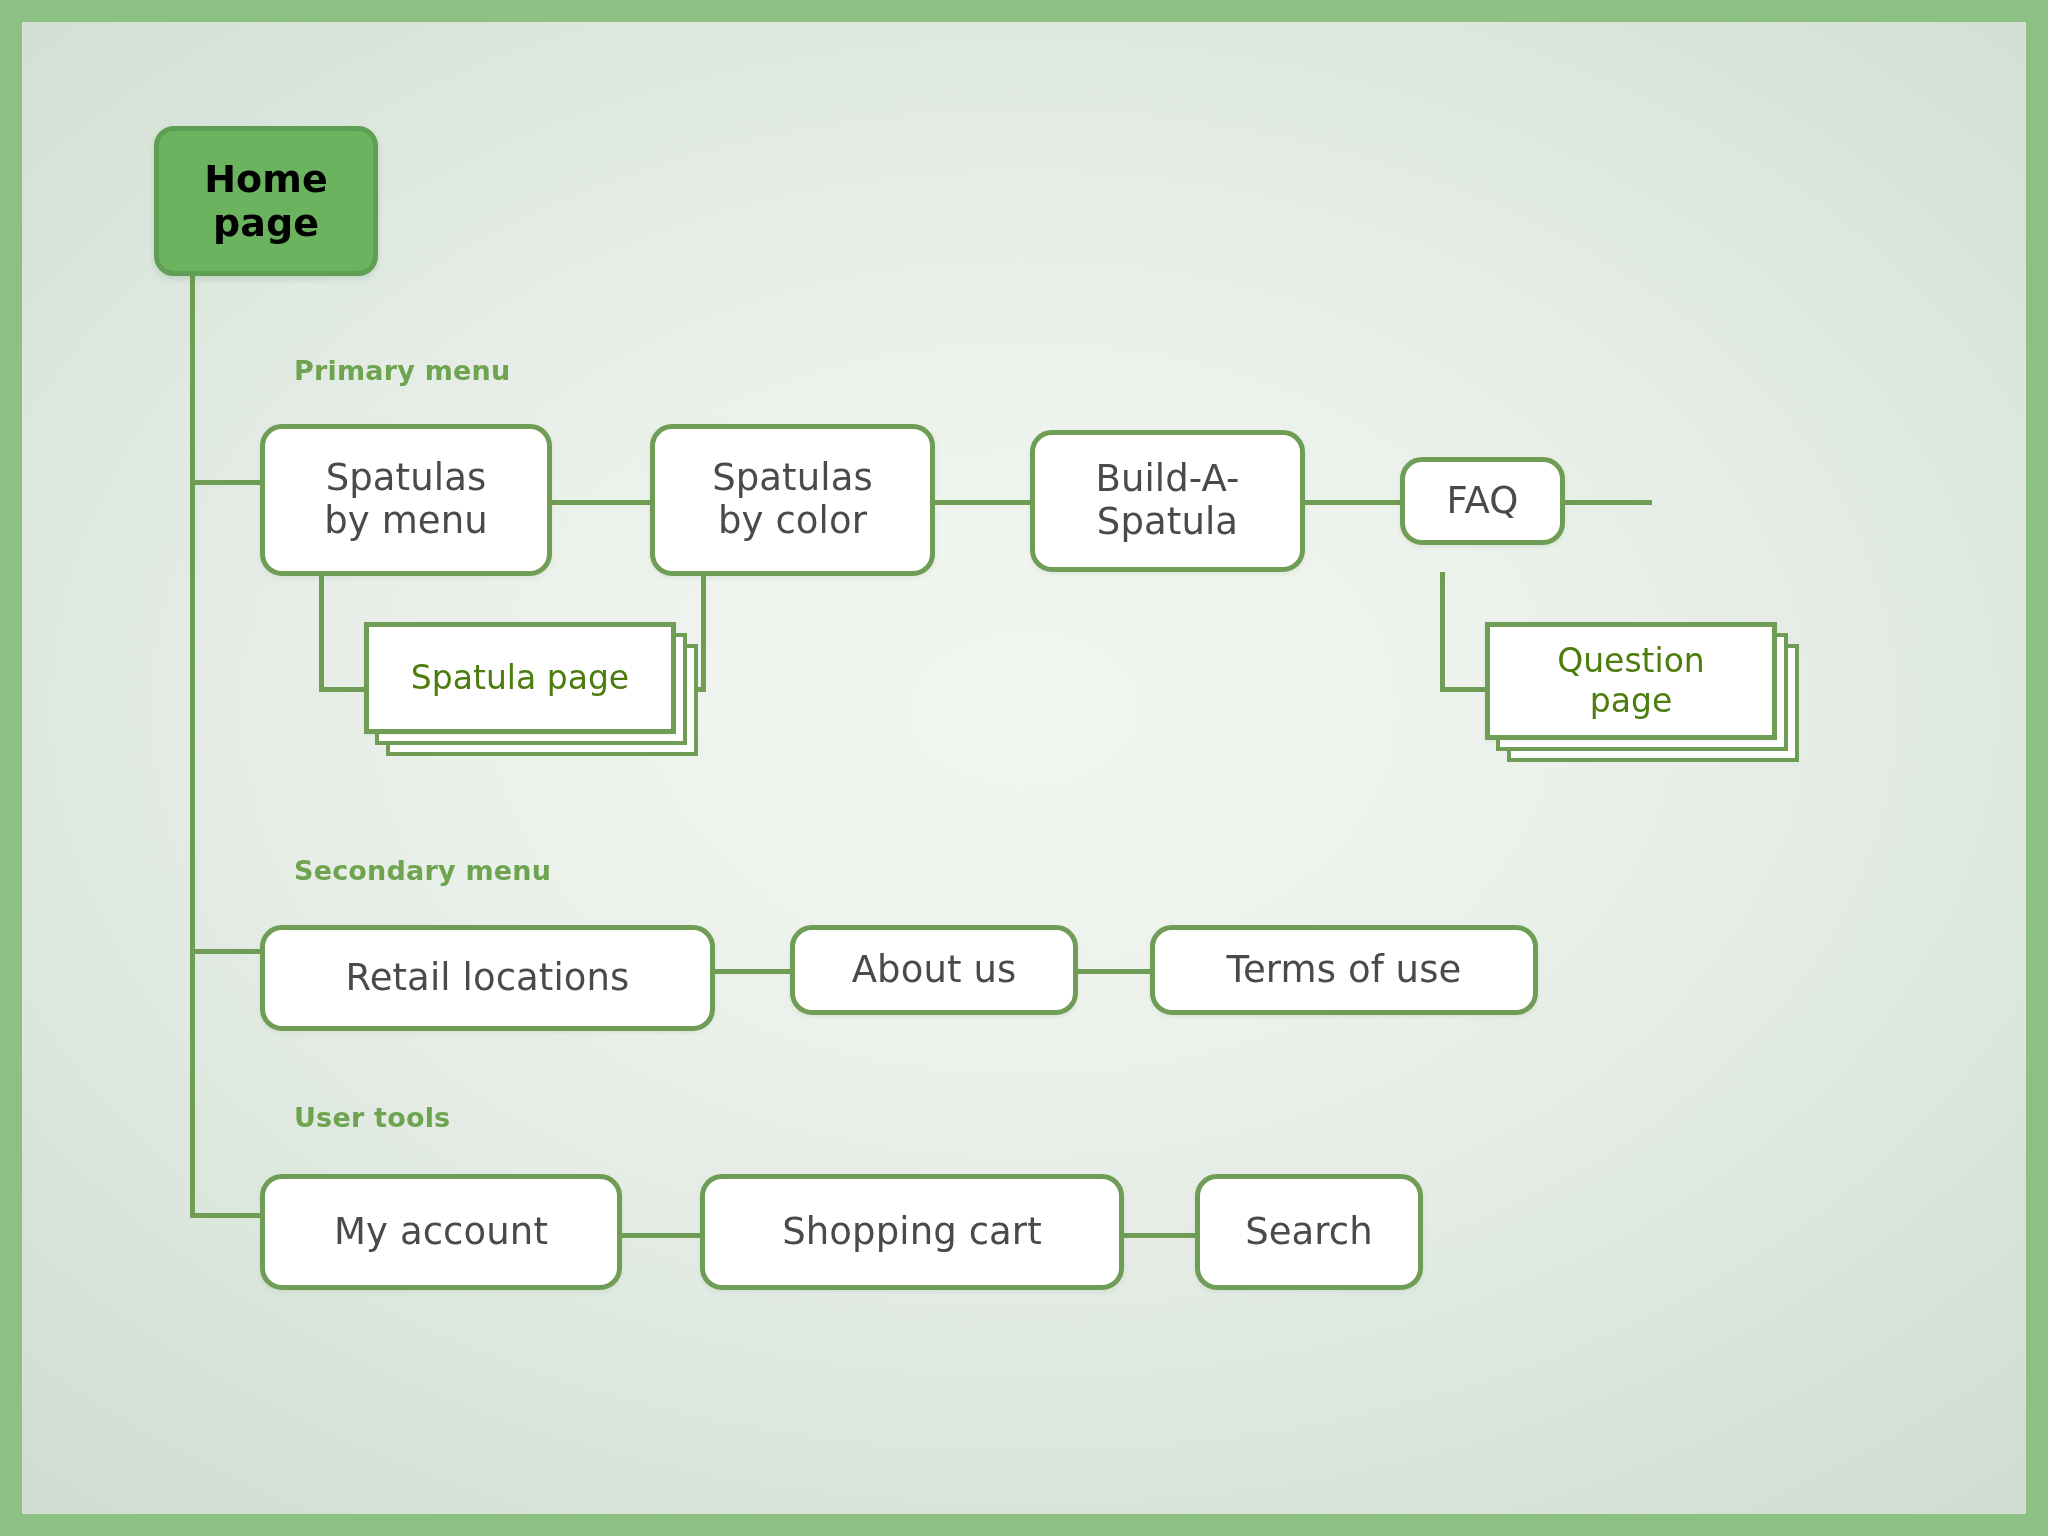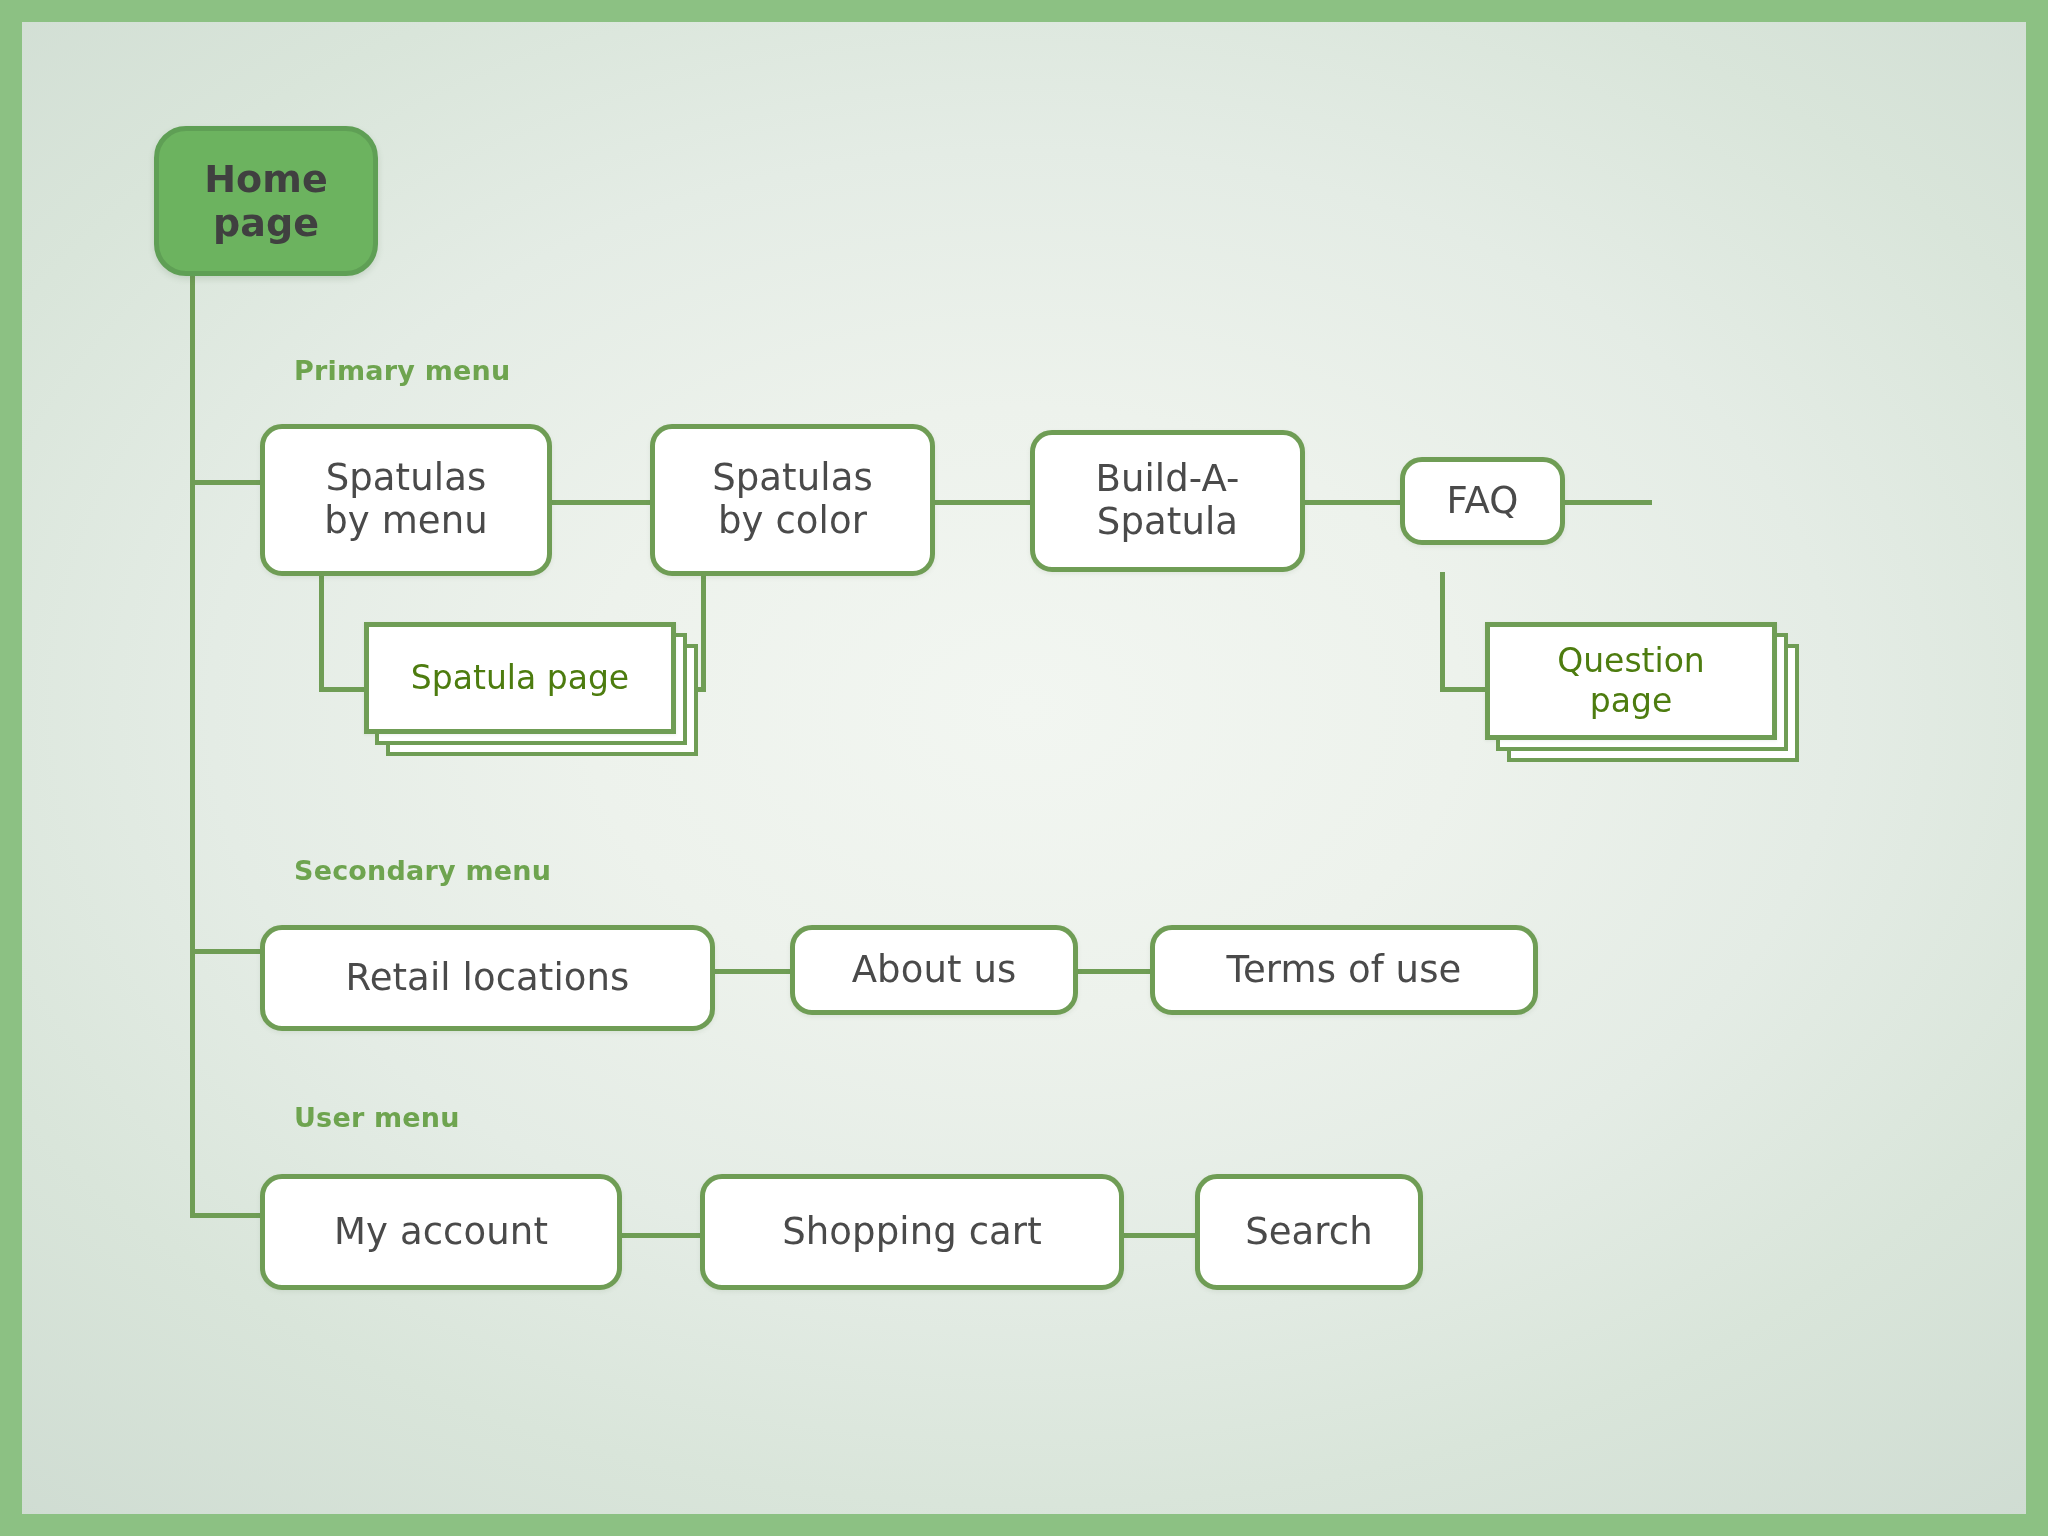--- a/index.html
+++ b/index.html
@@ -56,22 +56,22 @@
   .node.pill {
     background: #ffffff;
     border: 5px solid #6f9d55;
     border-radius: 22px;
     box-shadow: 0 2px 4px rgba(90,120,80,0.10);
     font-size: 37px;
   }
   .node.home {
     background: #6cb35f;
     border: 5px solid #5f9f55;
-    border-radius: 32px;
-    color: #404040;
+    border-radius: 20px;
+    color: #000000;
     font-size: 38px;
     font-weight: 700;
     box-shadow: 0 3px 6px rgba(80,110,70,0.18);
   }
 
   
   .stack {
     position: absolute;
   }
   .stack .sheet {
@@ -190,21 +190,21 @@
     </div>
 
     <div class="node pill" style="left:768px; top:903px; width:288px; height:90px;">
       <span>About us</span>
     </div>
 
     <div class="node pill" style="left:1128px; top:903px; width:388px; height:90px;">
       <span>Terms of use</span>
     </div>
 
-    <div class="caption" style="left:272px; top:1080px;">User menu</div>
+    <div class="caption" style="left:272px; top:1080px;">User tools</div>
 
     <div class="node pill" style="left:238px; top:1152px; width:362px; height:116px;">
       <span>My account</span>
     </div>
 
     <div class="node pill" style="left:678px; top:1152px; width:424px; height:116px;">
       <span>Shopping cart</span>
     </div>
 
     <div class="node pill" style="left:1173px; top:1152px; width:228px; height:116px;">

